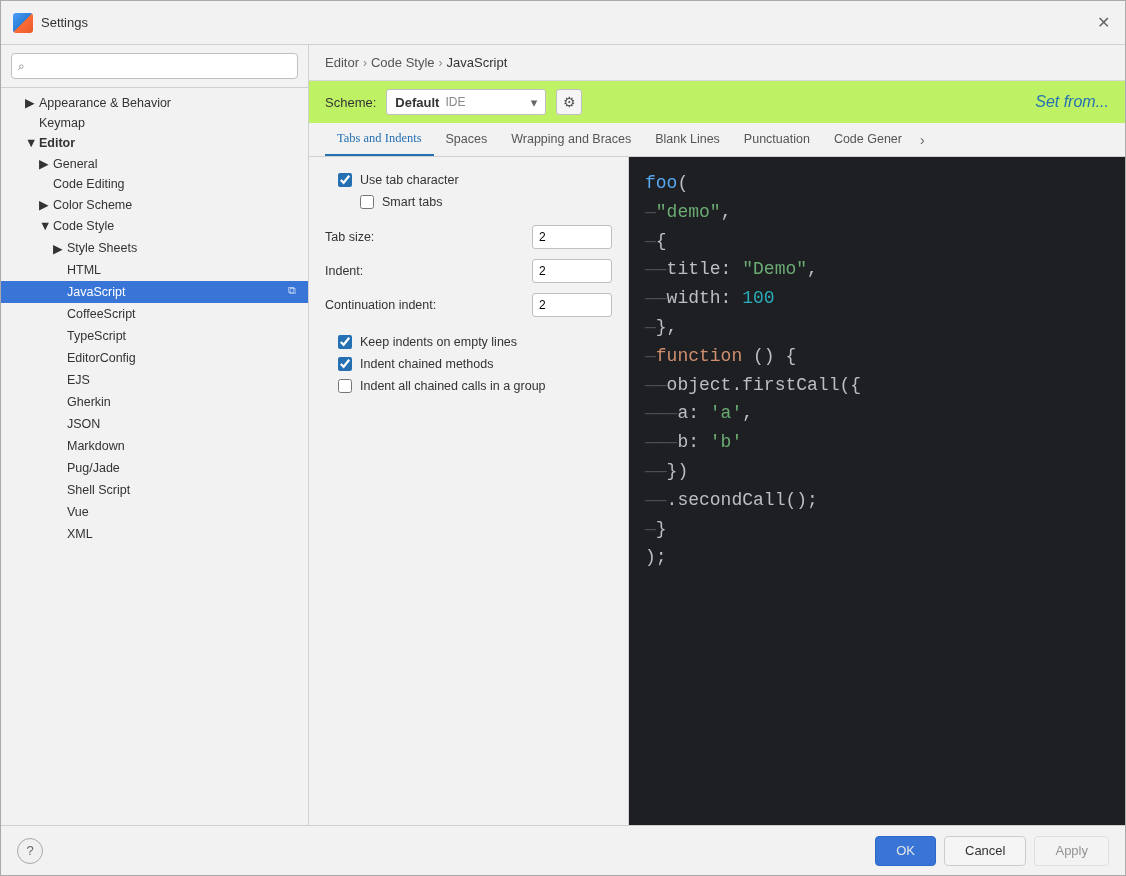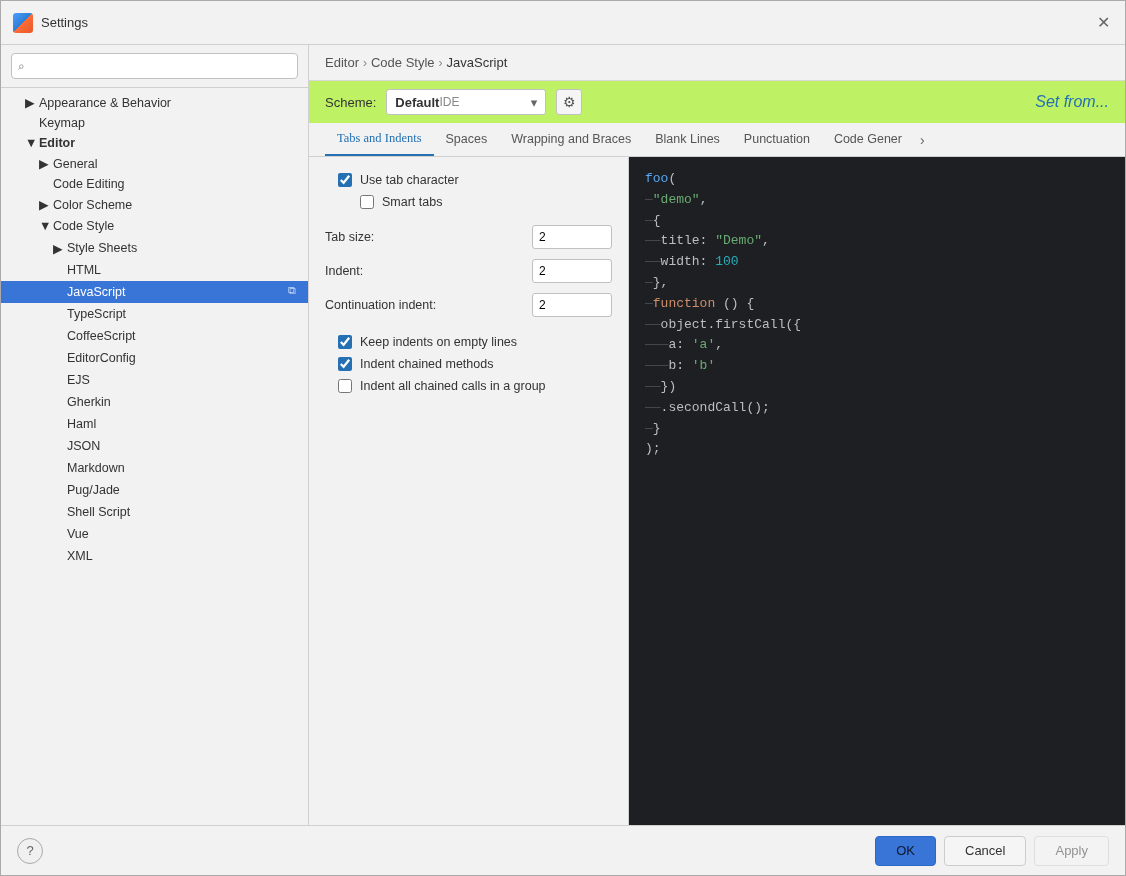--- a/index.html
+++ b/index.html
@@ -38,21 +38,21 @@
     
     .main { flex: 1; display: flex; flex-direction: column; overflow: hidden; background: #f2f2f2; }
 
     .breadcrumb { height: 36px; display: flex; align-items: center; padding: 0 16px; background: #f2f2f2; border-bottom: 1px solid #d8d8d8; flex-shrink: 0; gap: 4px; }
     .breadcrumb-sep { color: #888; font-size: 12px; }
     .breadcrumb-item { color: #555; font-size: 13px; }
     .breadcrumb-item.active { color: #333; font-weight: 500; }
 
     .scheme-row { display: flex; align-items: center; padding: 8px 16px; gap: 10px; background: #bef264; flex-shrink: 0; }
     .scheme-label { color: #333; font-size: 13px; }
-    .scheme-dropdown { display: flex; align-items: center; border: 1px solid #c0c0c0; border-radius: 3px; background: #fff; height: 26px; padding: 0 8px; cursor: pointer; min-width: 160px; text-align: right; }
+    .scheme-dropdown { display: flex; align-items: center; border: 1px solid #c0c0c0; border-radius: 3px; background: #fff; height: 26px; padding: 0 8px; gap: 6px; cursor: pointer; min-width: 160px; text-align: right; }
     .scheme-dropdown-name { font-weight: bold; color: #333; font-size: 13px; }
     .scheme-dropdown-sub { color: #888; font-size: 12px; }
     .scheme-dropdown-arrow { color: #666; margin-left: auto; }
     .gear-btn { width: 26px; height: 26px; border: 1px solid #c0c0c0; border-radius: 3px; background: #f5f5f5; display: flex; align-items: center; justify-content: center; cursor: pointer; color: #555; font-size: 14px; }
     .set-from { margin-left: auto; color: #2470b3; font-size: 16px; cursor: pointer; text-decoration: none; font-style: italic; }
 
     .tabs-panel { flex: 1; display: flex; flex-direction: column; overflow: hidden; }
     
     .tabs-row { display: flex; align-items: flex-end; padding: 0 16px; border-bottom: 1px solid #d0d0d0; background: #f2f2f2; flex-shrink: 0; gap: 0; }
     .tab { padding: 8px 12px; cursor: pointer; font-size: 12.5px; color: #555; border-bottom: 2px solid transparent; white-space: nowrap; }
@@ -65,35 +65,35 @@
     
     .field-row { display: flex; align-items: center; margin-bottom: 10px; gap: 22px; }
     .field-label { color: #333; font-size: 12.5px; flex: 1; }
     .field-input { width: 80px; height: 24px; border: 1px solid #c0c0c0; border-radius: 3px; padding: 0 6px; font-size: 12px; background: #fff; text-align: left; outline: none; }
     
     .checkbox-row { display: flex; align-items: center; margin-bottom: 8px; gap: 8px; cursor: pointer; padding-left: 13px; }
     .checkbox-row input[type="checkbox"] { width: 14px; height: 14px; accent-color: #2470b3; cursor: pointer; }
     .checkbox-label { font-size: 12.5px; color: #333; cursor: pointer; }
 
     
-    .code-preview { flex: 1; background: #1e1f22; overflow: auto; padding: 12px 16px; font-family: 'Consolas', 'Courier New', monospace; font-size: 13px; line-height: 1.6; }
+    .code-preview { flex: 1; background: #1e1f22; overflow: auto; padding: 12px 16px; font-family: 'Consolas', 'Courier New', monospace; font-size: 18px; line-height: 1.6; }
     
     .code-line { display: flex; white-space: pre; }
     .guide { color: #4a4d52; margin-right: 0; }
     .c-default { color: #bcbec4; }
     .c-func { color: #56a8f5; }
     .c-string { color: #6aab73; }
     .c-number { color: #2aacb8; }
     .c-keyword { color: #cf8e6d; }
 
     
     .bottom-bar { height: 50px; display: flex; align-items: center; justify-content: flex-end; padding: 0 16px; gap: 8px; background: #f2f2f2; border-top: 1px solid #d0d0d0; flex-shrink: 0; }
     .help-btn { width: 26px; height: 26px; border-radius: 50%; border: 1px solid #aaa; background: #f0f0f0; display: flex; align-items: center; justify-content: center; cursor: pointer; color: #666; font-size: 13px; margin-right: auto; }
     .btn { height: 30px; padding: 0 20px; border-radius: 4px; font-size: 13px; cursor: pointer; border: 1px solid #ccc; background: #f5f5f5; color: #333; }
-    .btn.primary { background: #3875d7; color: #0f172a; border-color: #2c68c7; font-weight: 500; }
+    .btn.primary { background: #3875d7; color: #e5e5e5; border-color: #2c68c7; font-weight: 500; }
     .btn:disabled { opacity: 0.5; cursor: default; }
   </style>
 </head>
 <body>
 
 <div class="window">
 
   <div class="titlebar">
     <div class="titlebar-icon"></div>
     <span class="titlebar-title">Settings</span>
@@ -161,53 +161,48 @@
         </div>
 
         <div class="tree-item indent3 selected">
           <span class="tree-arrow"></span>
           <span class="tree-label">JavaScript</span>
           <span class="copy-icon">⧉</span>
         </div>
 
         <div class="tree-item indent3">
           <span class="tree-arrow"></span>
+          <span class="tree-label">CoffeeScript</span>
+          <span class="copy-icon">⧉</span>
+        </div>
+
+        <div class="tree-item indent3">
+          <span class="tree-arrow"></span>
           <span class="tree-label">TypeScript</span>
           <span class="copy-icon">⧉</span>
         </div>
 
         <div class="tree-item indent3">
           <span class="tree-arrow"></span>
-          <span class="tree-label">CoffeeScript</span>
-          <span class="copy-icon">⧉</span>
-        </div>
-
-        <div class="tree-item indent3">
-          <span class="tree-arrow"></span>
           <span class="tree-label">EditorConfig</span>
           <span class="copy-icon">⧉</span>
         </div>
 
         <div class="tree-item indent3">
           <span class="tree-arrow"></span>
           <span class="tree-label">EJS</span>
           <span class="copy-icon">⧉</span>
         </div>
 
         <div class="tree-item indent3">
           <span class="tree-arrow"></span>
           <span class="tree-label">Gherkin</span>
           <span class="copy-icon">⧉</span>
         </div>
 
-        <div class="tree-item indent3">
-          <span class="tree-arrow"></span>
-          <span class="tree-label">Haml</span>
-          <span class="copy-icon">⧉</span>
-        </div>
 
         <div class="tree-item indent3">
           <span class="tree-arrow"></span>
           <span class="tree-label">JSON</span>
           <span class="copy-icon">⧉</span>
         </div>
 
         <div class="tree-item indent3">
           <span class="tree-arrow"></span>
           <span class="tree-label">Markdown</span>

